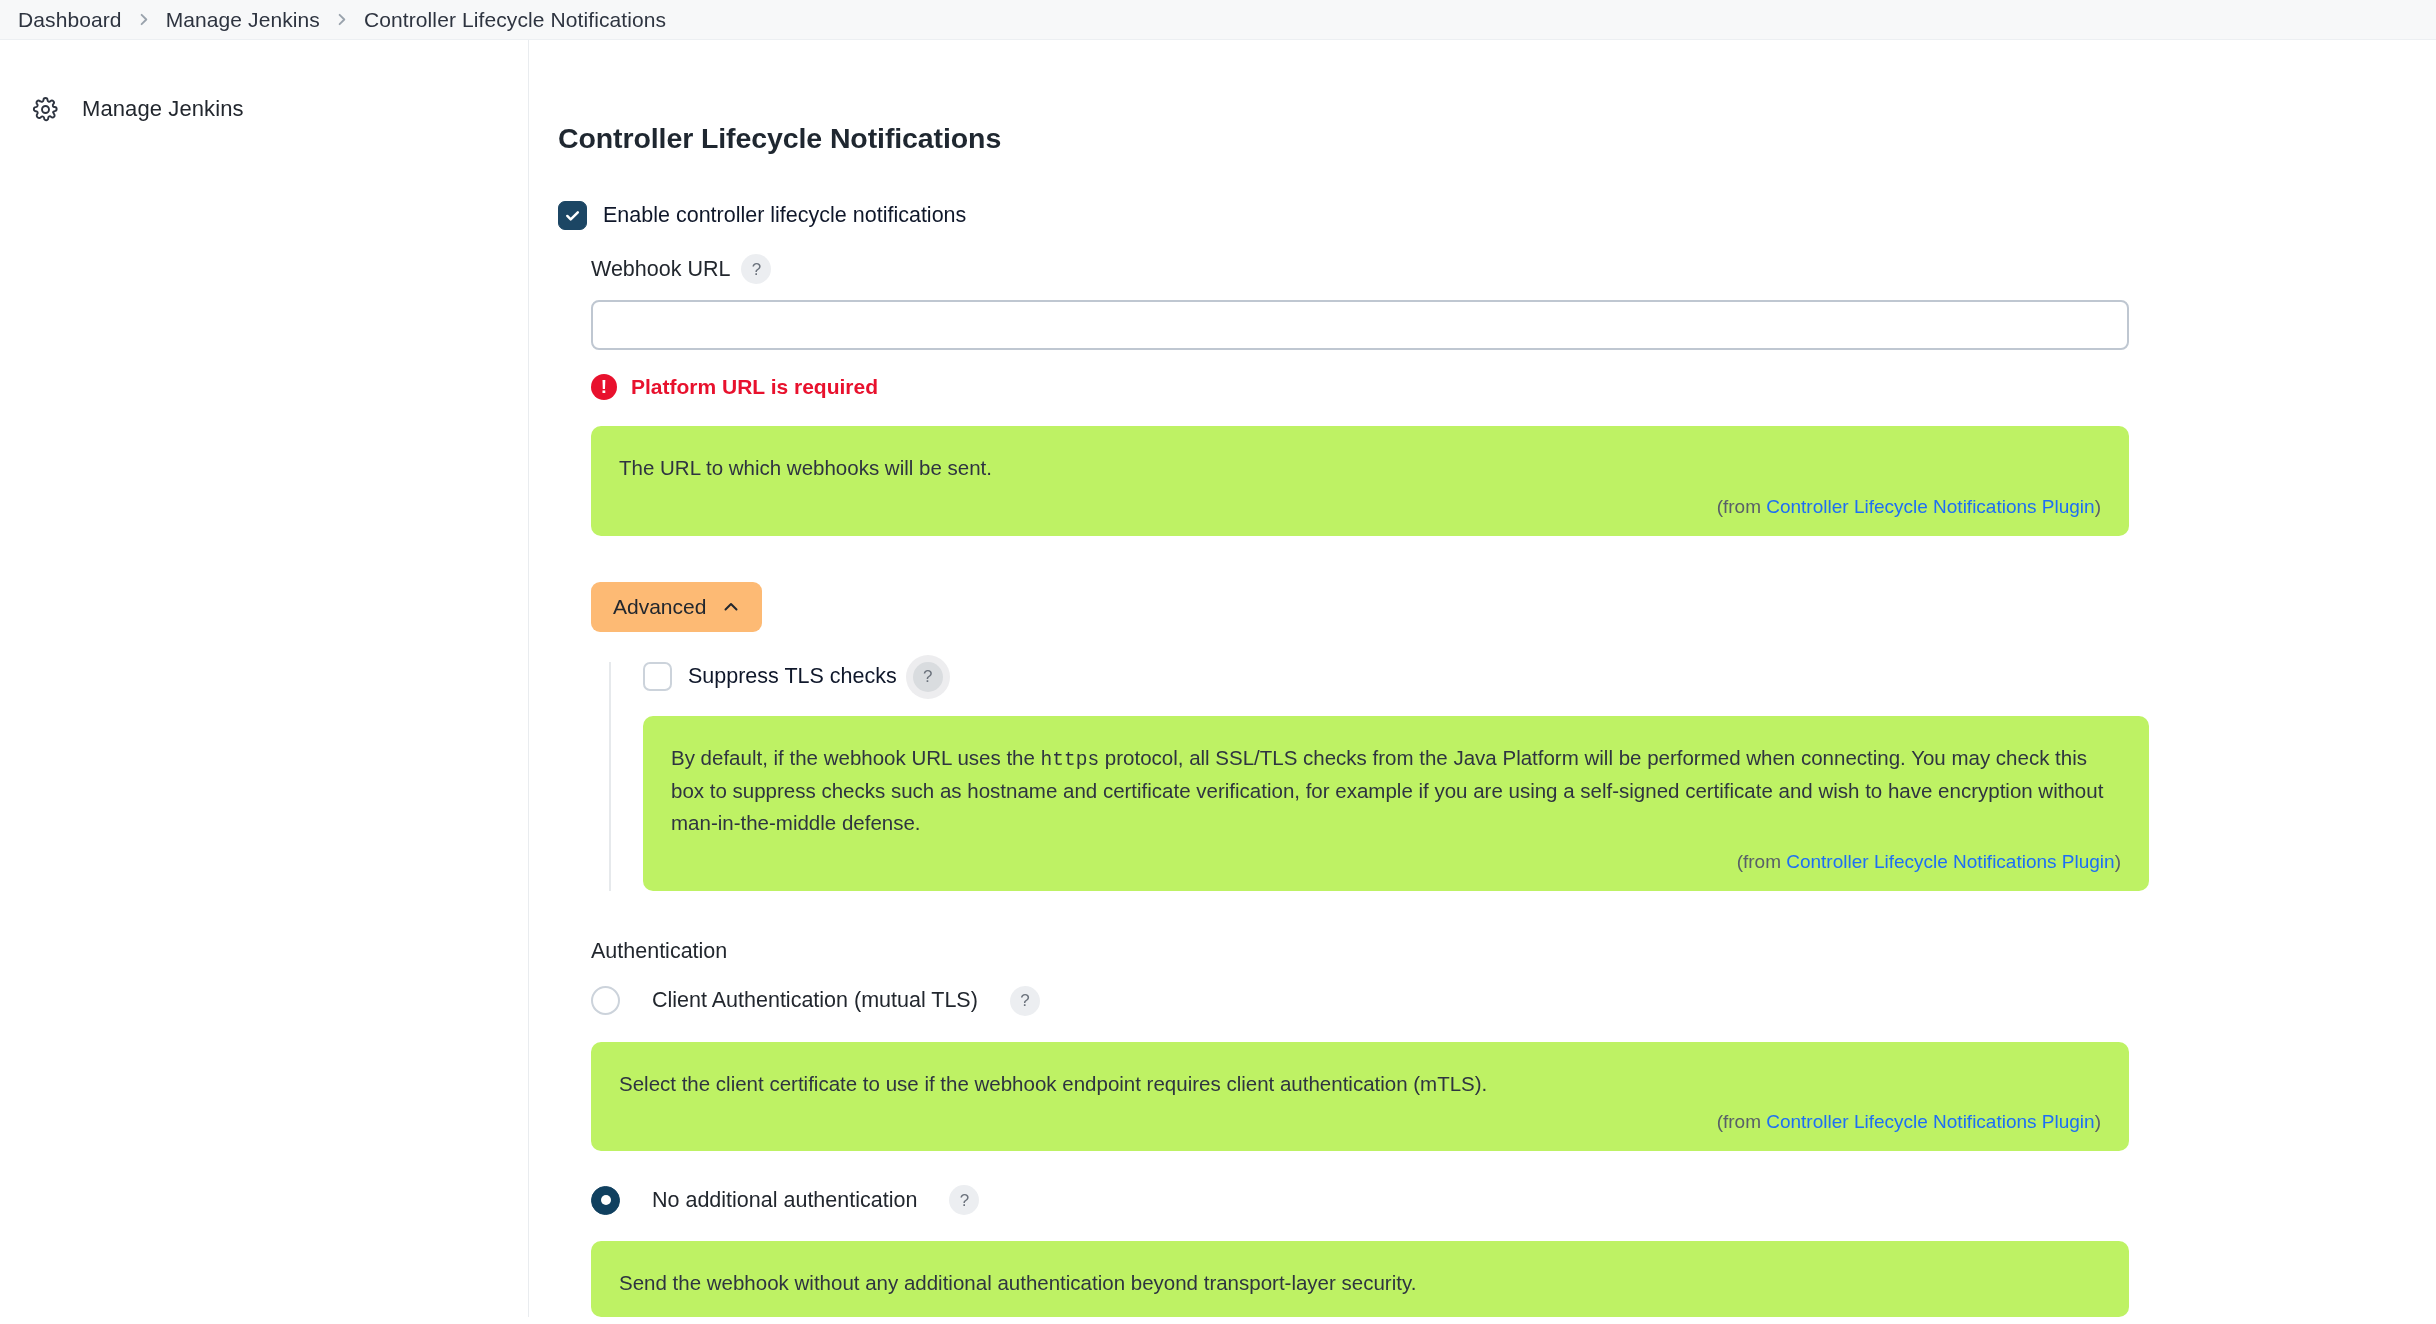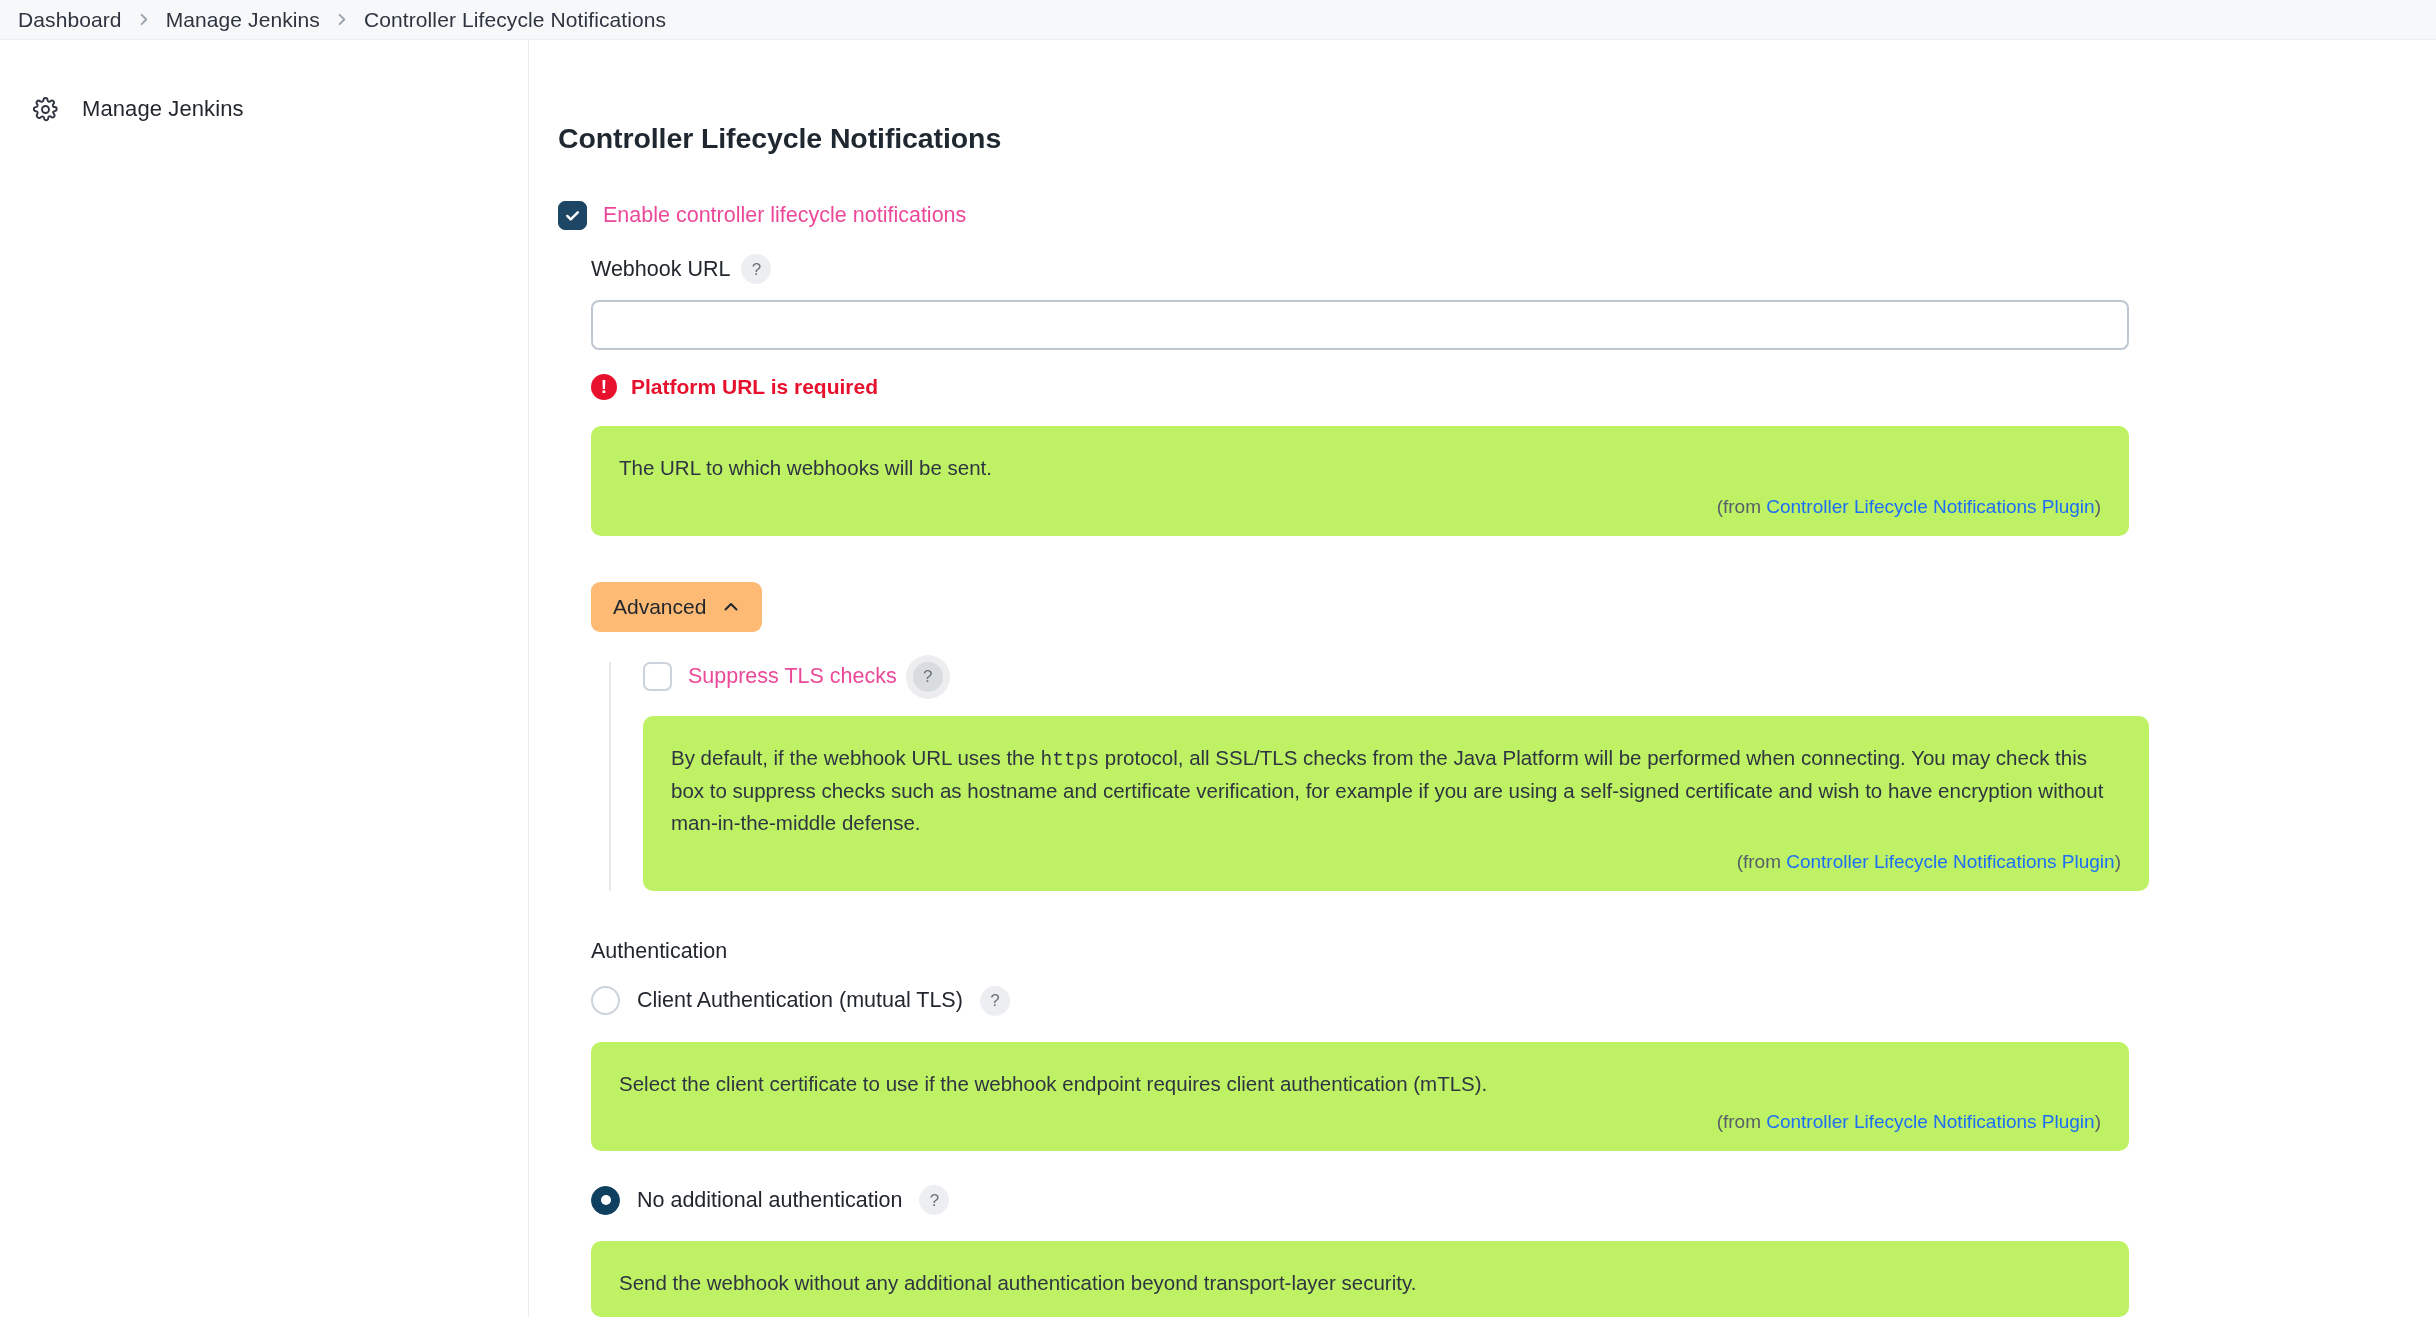--- a/index.html
+++ b/index.html
@@ -113,21 +113,21 @@
     background: #1c4664;
     border: 1px solid #1c4664;
   }
   .cbox.unchecked {
     background: #ffffff;
     border: 2px solid #ccd3db;
   }
   .cbox.checked svg { display: block; }
   .check-label {
     font-size: 21.5px;
-    color: #ec4899;
+    color: #0f172a;
   }
 
   .indent {
     margin-left: 33px;
   }
 
   .field-label {
     font-size: 21.5px;
     color: #22272e;
     display: flex;
@@ -254,21 +254,21 @@
 
   
   .section-label {
     font-size: 21.5px;
     color: #22272e;
     margin: 48px 0 22px 0;
   }
   .row-radio {
     display: flex;
     align-items: center;
-    gap: 17px;
+    gap: 32px;
     margin-bottom: 26px;
   }
   .radio {
     width: 29px;
     height: 29px;
     border-radius: 50%;
     flex: 0 0 29px;
     display: flex;
     align-items: center;
     justify-content: center;

